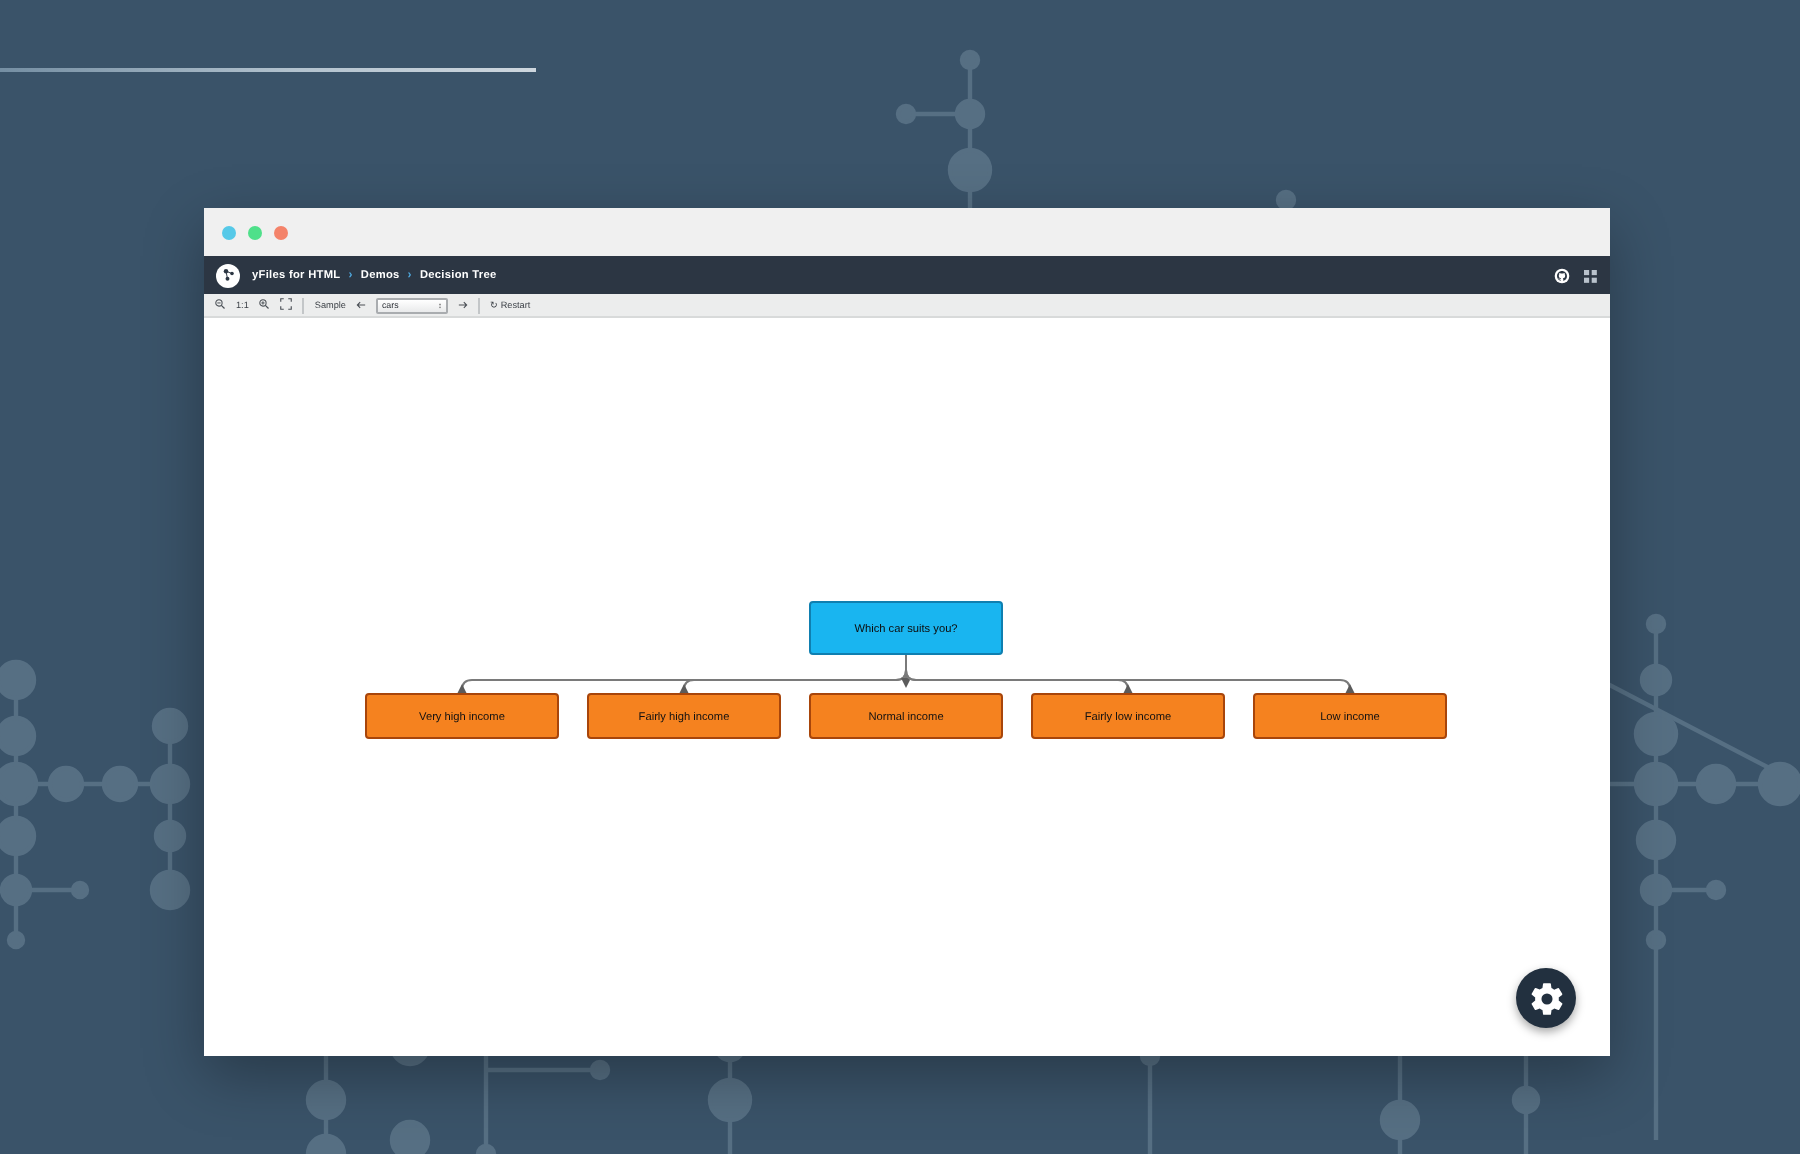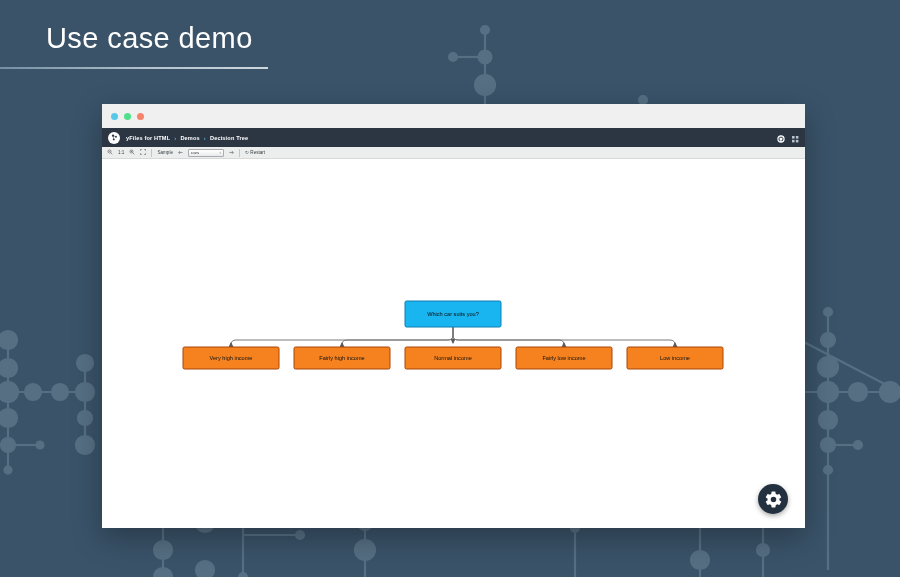--- a/index.html
+++ b/index.html
@@ -240,21 +240,20 @@
     <circle cx="300" cy="535" r="4"></circle>
     <circle cx="365" cy="523" r="7"></circle>
     <circle cx="365" cy="550" r="10"></circle>
     <circle cx="575" cy="528" r="4"></circle>
     <circle cx="700" cy="560" r="9"></circle>
     <circle cx="763" cy="550" r="6"></circle>
   </g>
 </svg>
 
 <div class="headline-wrap">
-  <div class="headline">Use case demo</div>
   <div class="headline-rule"></div>
 </div>
 
 <div class="window">
 
   <div class="titlebar">
     <span class="dot" style="background:#56c9e8"></span>
     <span class="dot" style="background:#4fe08a"></span>
     <span class="dot" style="background:#f4836a"></span>
   </div>

